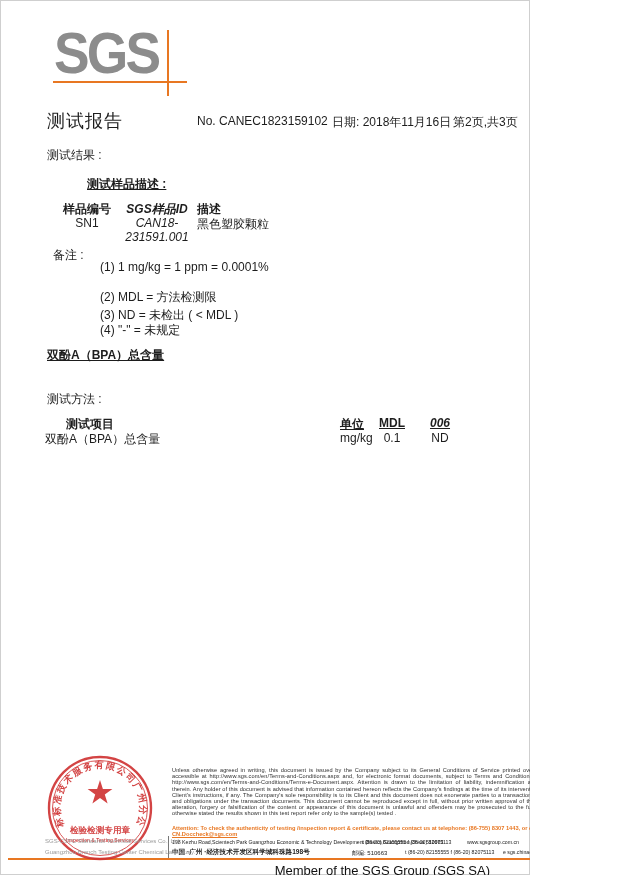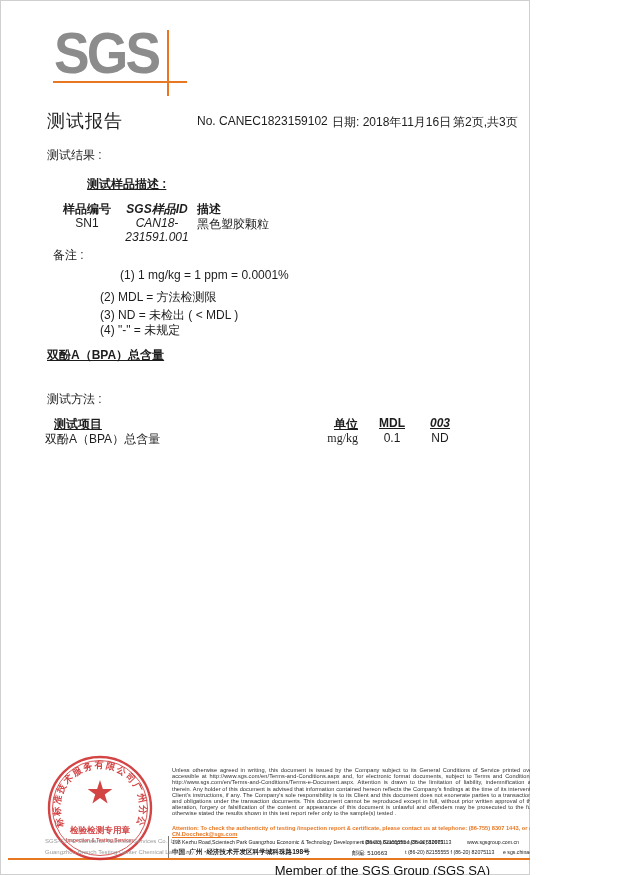--- a/index.html
+++ b/index.html
@@ -30,32 +30,32 @@
   .sec-sampledesc { left:47px; top:176px; text-decoration:underline; font-weight:700;margin-left:40px; }
 
   .stable-h { top:201px; font-weight:700; }
   .stable-r { top:216px; }
   .scol1 { left:56px; width:62px; text-align:center; }
   .scol2 { left:118px; width:78px; text-align:center;font-style:italic; }
   .scol3 { left:197px; }
 
   .notes-h { left:53px; top:247px; }
   .note { left:100px; }
-  .n1 { top:268px;margin-left:20px; } .n2 { top:289px; } .n3 { top:307px; } .n4 { top:322px; }
+  .n1 { top:260px; } .n2 { top:289px; } .n3 { top:307px; } .n4 { top:322px; }
 
   .bpa-h { left:47px; top:347px; font-weight:700; text-decoration:underline; }
   .method-label { left:47px; top:376px;margin-top:15px; }
   .method-l1 { left:100px; top:376px; white-space:nowrap; }
   .method-l2 { left:100px; top:393px; white-space:nowrap; }
 
   .rt-h { top:416px; font-weight:700; }
   .rt-r { top:431px; }
-  .rcol-item-h { left:54px; text-decoration:underline; }
+  .rcol-item-h { left:66px; }
   .rcol-item { left:45px; }
-  .rcol-unit { left:316px; width:42px; text-align:right;font-family:Liberation Serif, serif; }
+  .rcol-unit { left:340px; width:42px; text-align:left; }
   .rcol-mdl  { left:372px; width:40px; text-align:center; }
   .rcol-001  { left:418px; width:44px; text-align:center; }
   .u { text-decoration:underline; }
   .it { font-style:italic; }
 
   
   .disclaimer {
     left:172px; top:767px; width:438px; font-size:5.6px; line-height:6.2px;
     text-align:justify; color:#2e2e2e; letter-spacing:0.1px;
   }
@@ -114,21 +114,21 @@
   <div class="abs note n2 body-txt">(2) MDL = 方法检测限</div>
   <div class="abs note n3 body-txt">(3) ND = 未检出 ( &lt; MDL )</div>
   <div class="abs note n4 body-txt">(4) "-" = 未规定</div>
 
   <div class="abs bpa-h body-txt">双酚A（BPA）总含量</div>
   <div class="abs method-label body-txt">测试方法 :</div>
 
   <div class="abs rt-h rcol-item-h body-txt">测试项目</div>
   <div class="abs rt-h rcol-unit u body-txt">单位</div>
   <div class="abs rt-h rcol-mdl u body-txt">MDL</div>
-  <div class="abs rt-h rcol-001 u it body-txt">003</div>
+  <div class="abs rt-h rcol-001 u it body-txt">006</div>
 
   <div class="abs rt-r rcol-item body-txt">双酚A（BPA）总含量</div>
   <div class="abs rt-r rcol-unit body-txt">mg/kg</div>
   <div class="abs rt-r rcol-mdl body-txt">0.1</div>
   <div class="abs rt-r rcol-001 body-txt">ND</div>
 
   <svg class="abs stamp" viewBox="0 0 110 110">
     <circle cx="55" cy="55" r="51" fill="none" stroke="#cf3030" stroke-width="2.4"></circle>
     <circle cx="55" cy="55" r="47.5" fill="none" stroke="#cf3030" stroke-width="0.9"></circle>
     <defs>

